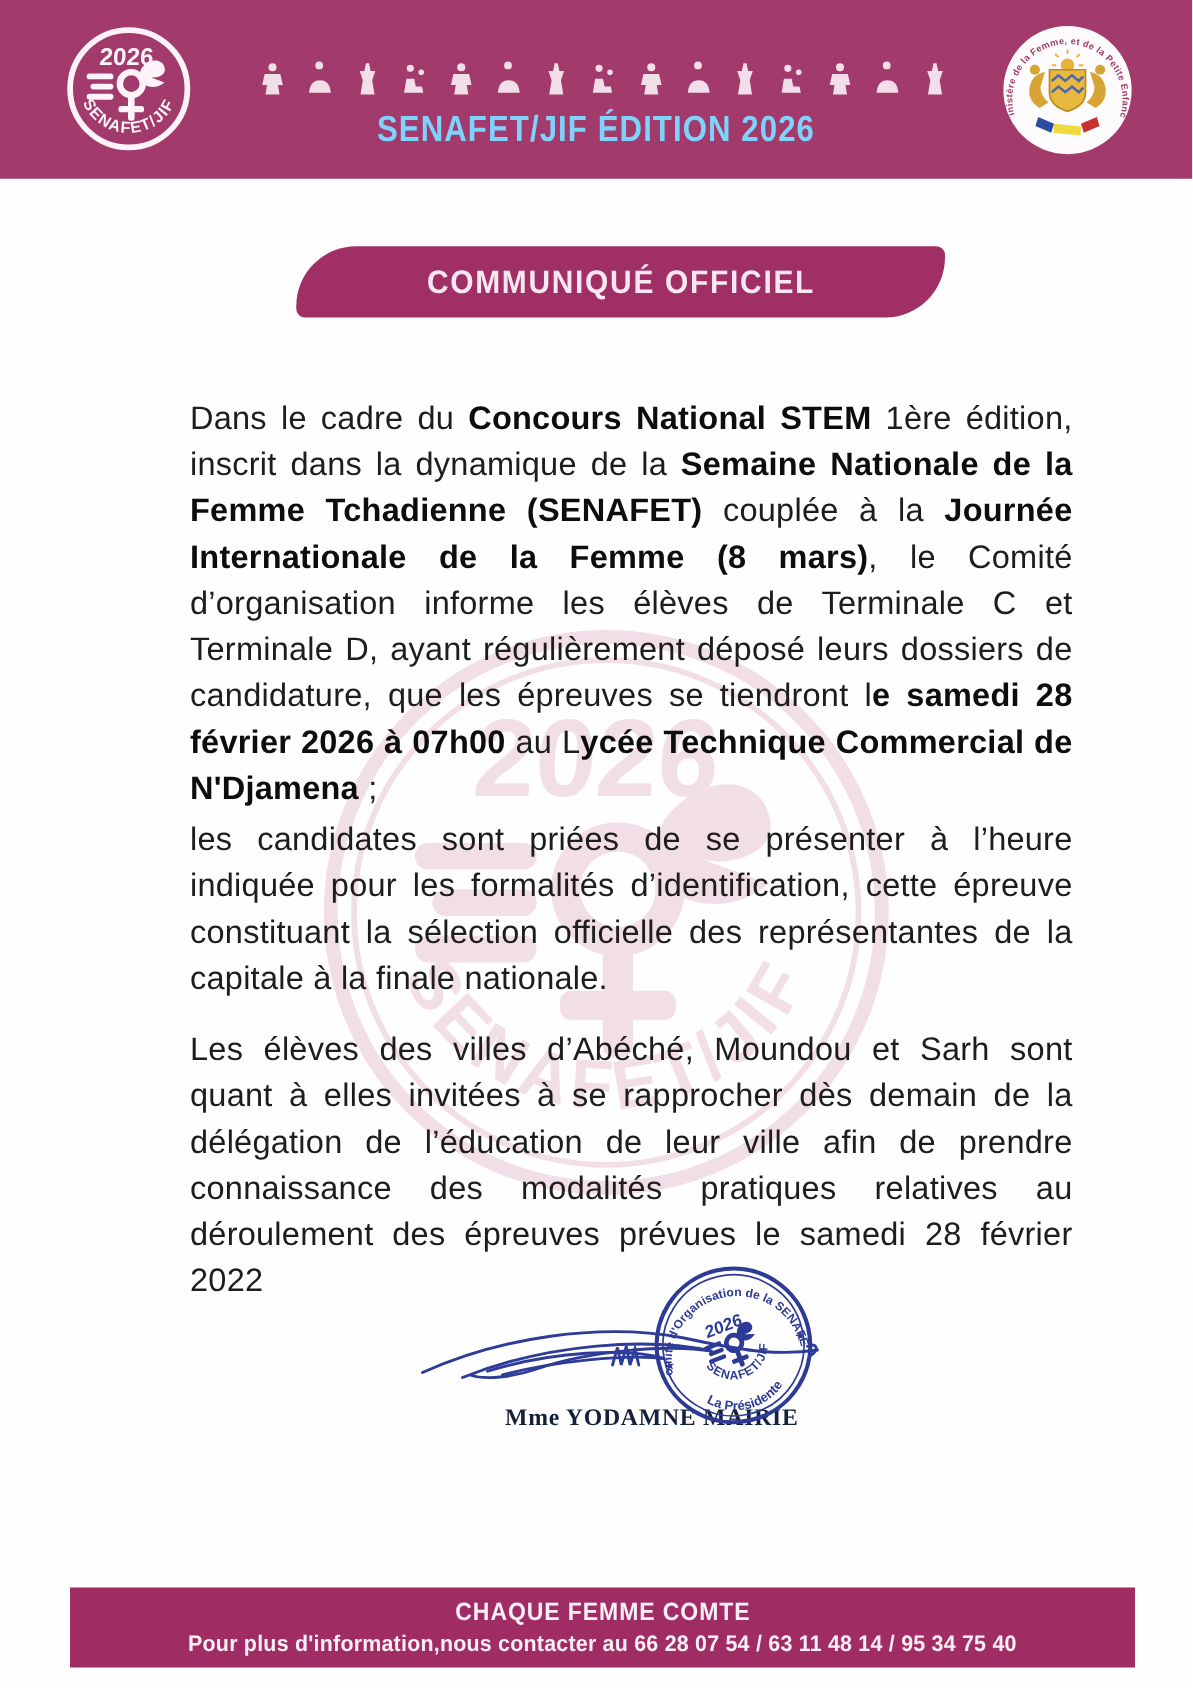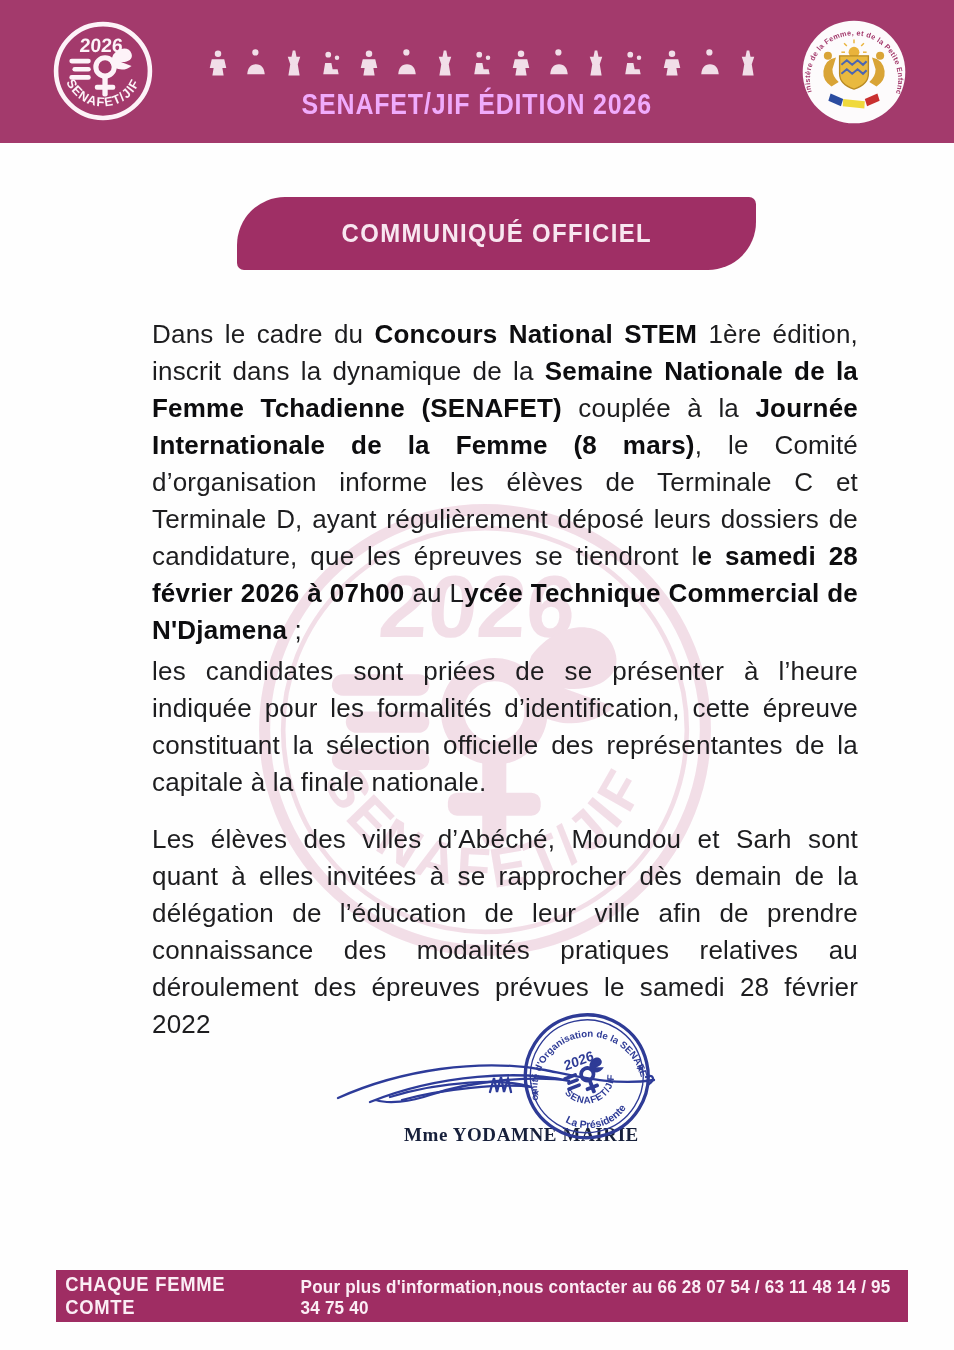--- a/index.html
+++ b/index.html
@@ -9,26 +9,26 @@
   *{margin:0;padding:0;box-sizing:border-box;}
   body{background:#ffffff;font-family:"Liberation Sans",sans-serif;}
   .page{position:relative;width:954px;height:1350px;background:#fefefe;overflow:hidden;margin:0 auto;}
 
   
   .band{position:absolute;left:0;top:0;width:954px;height:143px;background:var(--band);}
   .logo-left{position:absolute;left:52px;top:20px;width:102px;height:102px;color:#fdf3f8;}
   .logo-right{position:absolute;left:800px;top:18px;width:108px;height:108px;}
   .picto-row{position:absolute;left:203px;top:44px;width:560px;height:38px;display:flex;align-items:center;justify-content:space-between;}
   .picto-row svg{width:30px;height:34px;fill:#f6e7ef;opacity:.95;}
-  .band-title{position:absolute;left:0;top:88px;width:954px;text-align:center;color:#f0abfc;
+  .band-title{position:absolute;left:0;top:88px;width:954px;text-align:center;color:#7dd3fc;
     font-size:29px;font-weight:700;letter-spacing:1px;}
   .band-title>span{display:inline-block;transform:scaleX(.86);}
 
   
-  .banner{position:absolute;left:237px;top:197px;width:519px;height:73px;background:var(--banner);
+  .banner{position:absolute;left:237px;top:197px;width:519px;height:57px;background:var(--banner);
     border-radius:48px 7px 48px 7px;display:flex;align-items:center;justify-content:center;}
   .banner-title{color:#f8e7f0;font-size:26px;font-weight:700;letter-spacing:1.5px;transform:scaleX(.92);}
 
   
   .watermark{position:absolute;left:253px;top:498px;width:464px;height:464px;color:var(--wm);opacity:.55;z-index:0;}
 
   
   .bodytext{position:absolute;left:148px;top:312px;width:714px;z-index:1;color:var(--ink);
     font-size:26px;line-height:37px;text-align:justify;letter-spacing:.2px;}
   .bodytext p{margin:4px;}
@@ -37,22 +37,22 @@
 
   
   .sig-role{position:absolute;left:383px;top:1028px;font-family:"Liberation Serif",serif;
     font-size:18px;color:#242428;z-index:1;letter-spacing:.3px;}
   .sig-strokes{position:absolute;left:330px;top:1040px;width:332px;height:82px;z-index:2;}
   .stamp{position:absolute;left:519px;top:1006px;width:134px;height:134px;z-index:3;transform:rotate(-13deg);color:var(--stamp);}
   .sig-name{position:absolute;left:404px;top:1124px;font-family:"Liberation Serif",serif;
     font-size:19px;font-weight:700;color:#17203b;z-index:1;letter-spacing:.6px;}
 
   
-  .footer{position:absolute;left:56px;top:1270px;width:852px;height:52px;background:var(--footer);
-    display:flex;flex-direction:row;align-items:center;justify-content:center;z-index:2;}
+  .footer{position:absolute;left:56px;top:1270px;width:852px;height:64px;background:var(--footer);
+    display:flex;flex-direction:column;align-items:center;justify-content:center;z-index:2;}
   .footer-slogan{color:#fbeef5;font-size:20px;font-weight:700;letter-spacing:.8px;transform:scaleX(.92);}
   .footer-contact{color:#fbeef5;font-size:18px;font-weight:600;margin-top:3px;letter-spacing:.2px;transform:scaleX(.95);}
 
   svg text{font-family:"Liberation Sans",sans-serif;}
 </style>
 </head>
 <body>
 
 <div class="page">
 

